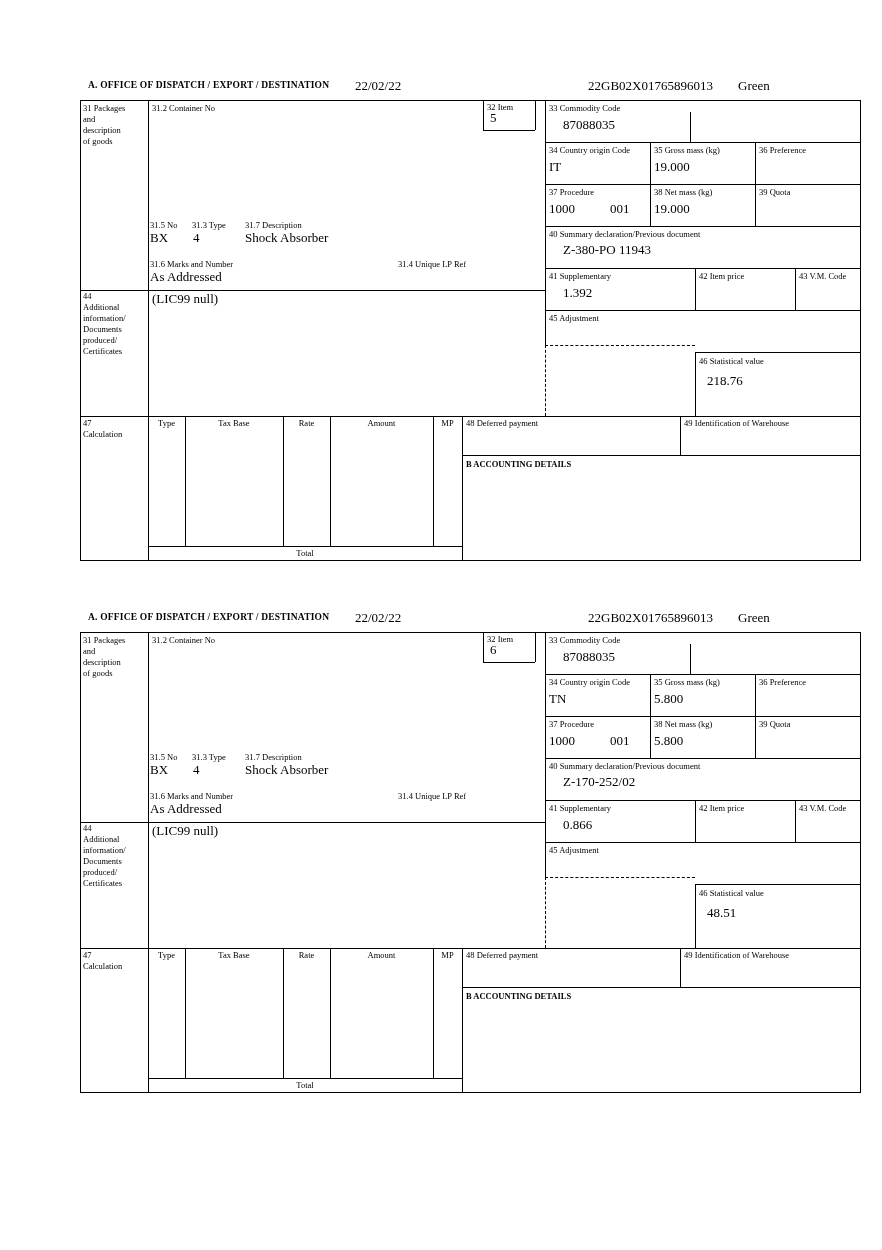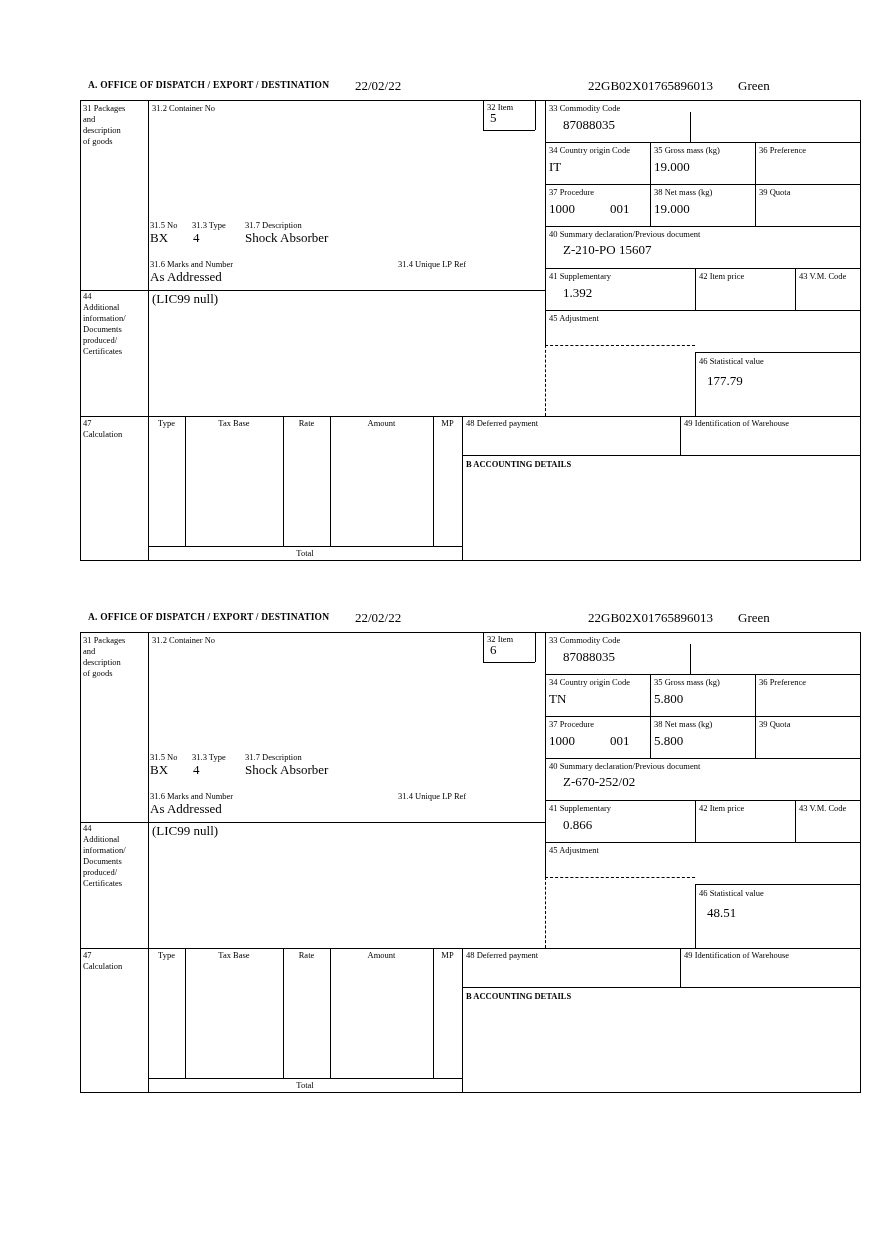--- a/index.html
+++ b/index.html
@@ -100,28 +100,28 @@
     <div class="lbl" style="left:574px;top:65px">35 Gross mass (kg)</div>
     <div class="val" style="left:574px;top:80px">19.000</div>
     <div class="lbl" style="left:679px;top:65px">36 Preference</div>
     <div class="lbl" style="left:469px;top:107px">37 Procedure</div>
     <div class="val" style="left:469px;top:122px">1000</div>
     <div class="val" style="left:530px;top:122px">001</div>
     <div class="lbl" style="left:574px;top:107px">38 Net mass (kg)</div>
     <div class="val" style="left:574px;top:122px">19.000</div>
     <div class="lbl" style="left:679px;top:107px">39 Quota</div>
     <div class="lbl" style="left:469px;top:149px">40 Summary declaration/Previous document</div>
-    <div class="val" style="left:483px;top:163px">Z-210-PO 15607</div>
+    <div class="val" style="left:483px;top:163px">Z-380-PO 11943</div>
     <div class="lbl" style="left:469px;top:191px">41 Supplementary</div>
     <div class="val" style="left:483px;top:206px">1.392</div>
     <div class="lbl" style="left:619px;top:191px">42 Item price</div>
     <div class="lbl" style="left:719px;top:191px">43 V.M. Code</div>
     <div class="lbl" style="left:469px;top:233px">45 Adjustment</div>
     <div class="lbl" style="left:619px;top:276px">46 Statistical value</div>
-    <div class="val" style="left:627px;top:294px">177.79</div>
+    <div class="val" style="left:627px;top:294px">218.76</div>
 
     <div class="lbl ctr" style="left:68px;top:338px;width:37px">Type</div>
     <div class="lbl ctr" style="left:105px;top:338px;width:98px">Tax Base</div>
     <div class="lbl ctr" style="left:203px;top:338px;width:47px">Rate</div>
     <div class="lbl ctr" style="left:250px;top:338px;width:103px">Amount</div>
     <div class="lbl ctr" style="left:353px;top:338px;width:29px">MP</div>
     <div class="lbl ctr" style="left:68px;top:468px;width:314px">Total</div>
     <div class="lbl" style="left:386px;top:338px">48 Deferred payment</div>
     <div class="lbl" style="left:604px;top:338px">49 Identification of Warehouse</div>
     <div class="lbl b" style="left:386px;top:379px">B ACCOUNTING DETAILS</div>
@@ -202,21 +202,21 @@
     <div class="lbl" style="left:574px;top:65px">35 Gross mass (kg)</div>
     <div class="val" style="left:574px;top:80px">5.800</div>
     <div class="lbl" style="left:679px;top:65px">36 Preference</div>
     <div class="lbl" style="left:469px;top:107px">37 Procedure</div>
     <div class="val" style="left:469px;top:122px">1000</div>
     <div class="val" style="left:530px;top:122px">001</div>
     <div class="lbl" style="left:574px;top:107px">38 Net mass (kg)</div>
     <div class="val" style="left:574px;top:122px">5.800</div>
     <div class="lbl" style="left:679px;top:107px">39 Quota</div>
     <div class="lbl" style="left:469px;top:149px">40 Summary declaration/Previous document</div>
-    <div class="val" style="left:483px;top:163px">Z-670-252/02</div>
+    <div class="val" style="left:483px;top:163px">Z-170-252/02</div>
     <div class="lbl" style="left:469px;top:191px">41 Supplementary</div>
     <div class="val" style="left:483px;top:206px">0.866</div>
     <div class="lbl" style="left:619px;top:191px">42 Item price</div>
     <div class="lbl" style="left:719px;top:191px">43 V.M. Code</div>
     <div class="lbl" style="left:469px;top:233px">45 Adjustment</div>
     <div class="lbl" style="left:619px;top:276px">46 Statistical value</div>
     <div class="val" style="left:627px;top:294px">48.51</div>
 
     <div class="lbl ctr" style="left:68px;top:338px;width:37px">Type</div>
     <div class="lbl ctr" style="left:105px;top:338px;width:98px">Tax Base</div>

